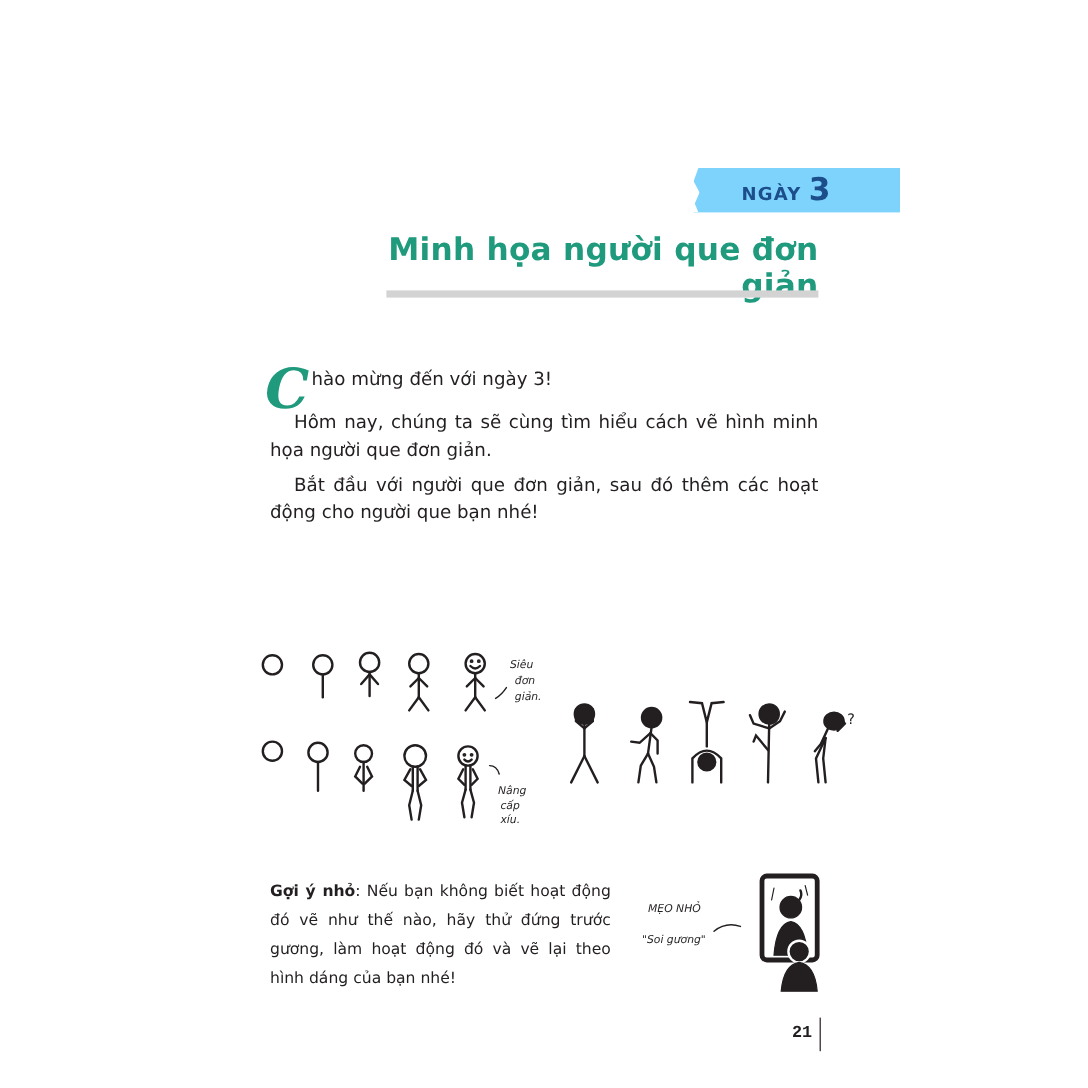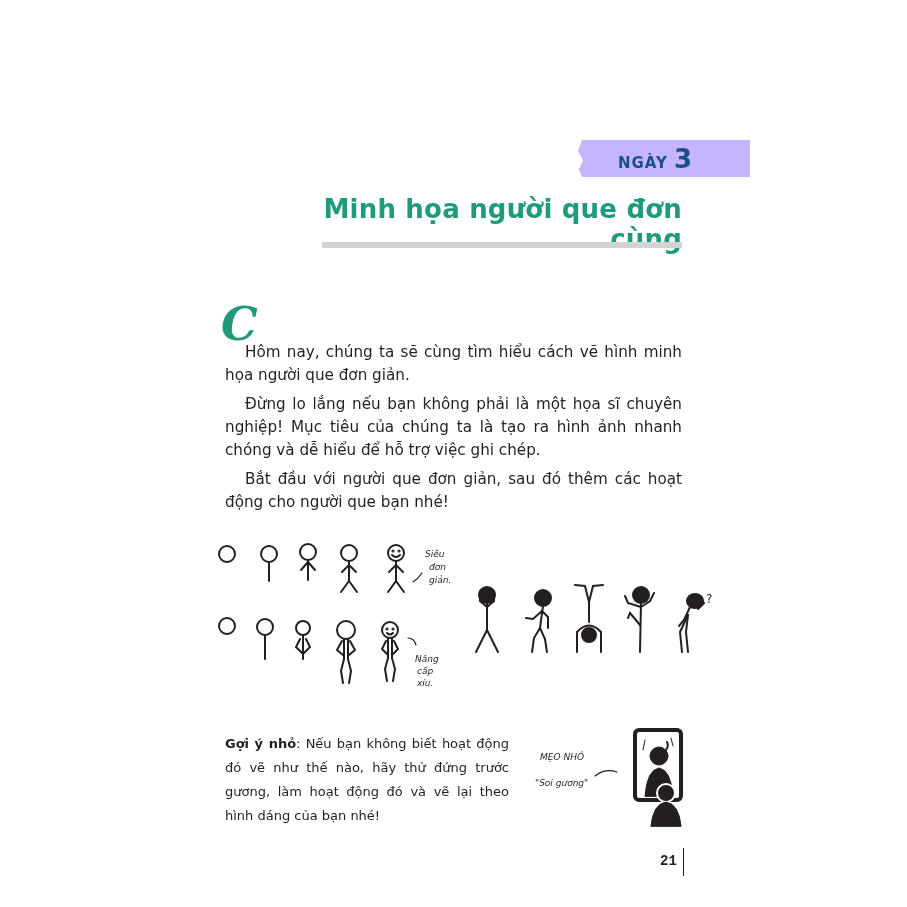--- a/index.html
+++ b/index.html
@@ -1,17 +1,17 @@
 <!DOCTYPE html>
 <html><head>
 <meta charset="utf-8">
 <style>
   html,body{margin:0;padding:0;background:#fff;}
   body{width:907px;height:907px;position:relative;overflow:hidden;font-family:"DejaVu Sans",sans-serif;color:#231f20;}
-  .tag{position:absolute;left:578px;top:140px;width:172px;height:37px;background:#c4b5fd;}
+  .tag{position:absolute;left:578px;top:140px;width:172px;height:37px;background:#7dd3fc;}
   .tag::before{content:"";position:absolute;left:-2px;top:0;width:10px;height:37px;background:#fff;clip-path:polygon(0 0,60% 0,20% 30%,70% 55%,30% 80%,60% 100%,0 100%);}
   .tag-text{position:absolute;left:40px;top:4px;color:#1c4e8c;font-family:"DejaVu Sans",sans-serif;font-weight:bold;letter-spacing:1px;}
   .tag-word{font-size:15px;}
   .tag-num{font-size:26px;margin-left:6px;}
   .title{position:absolute;left:322px;top:194px;width:360px;text-align:right;color:#1f9a7d;font-family:"DejaVu Sans",sans-serif;font-weight:bold;font-size:26px;letter-spacing:0.2px;}
   .title-bar{position:absolute;left:322px;top:242px;width:360px;height:6px;background:#d3d3d3;}
   .body{position:absolute;left:225px;top:305px;width:457px;font-size:15.2px;line-height:23px;}
   .body p{margin:0 0 6px 0;text-align:justify;}
   .dropcap{color:#1f9a7d;font-family:"DejaVu Serif",serif;font-style:italic;font-weight:bold;font-size:46px;float:left;line-height:34px;margin:2px 2px 0 -4px;}
   .indent{text-indent:20px;}
@@ -25,27 +25,26 @@
 </style>
 </head>
 <body>
 
 <div class="tag">
   <div class="tag-text">
     <span class="tag-word">NGÀY</span><span class="tag-num">3</span>
   </div>
 </div>
 
-<div class="title">Minh họa người que đơn cùng</div>
+<div class="title">Minh họa người que đơn giản</div>
 <div class="title-bar"></div>
 
 <div class="body">
-  <p><span class="dropcap">C</span></p>
+  <p><span class="dropcap">C</span><span>hào mừng đến với ngày 3!</span></p>
   <p class="indent" style="clear:both;margin-top:-4px;">Hôm nay, chúng ta sẽ cùng tìm hiểu cách vẽ hình minh họa người que đơn giản.</p>
-  <p class="indent">Đừng lo lắng nếu bạn không phải là một họa sĩ chuyên nghiệp! Mục tiêu của chúng ta là tạo ra hình ảnh nhanh chóng và dễ hiểu để hỗ trợ việc ghi chép.</p>
   <p class="indent">Bắt đầu với người que đơn giản, sau đó thêm các hoạt động cho người que bạn nhé!</p>
 </div>
 
 <svg class="figures" viewBox="0 0 520 160" width="520" height="160" fill="none" stroke="#231f20" stroke-width="2" stroke-linecap="round">
 
   <g>
     <circle cx="17" cy="19" r="8"></circle>
     <circle cx="59" cy="19" r="8"></circle>
       <line x1="59" y1="27" x2="59" y2="46"></line>
     <circle cx="98" cy="17" r="8"></circle>

